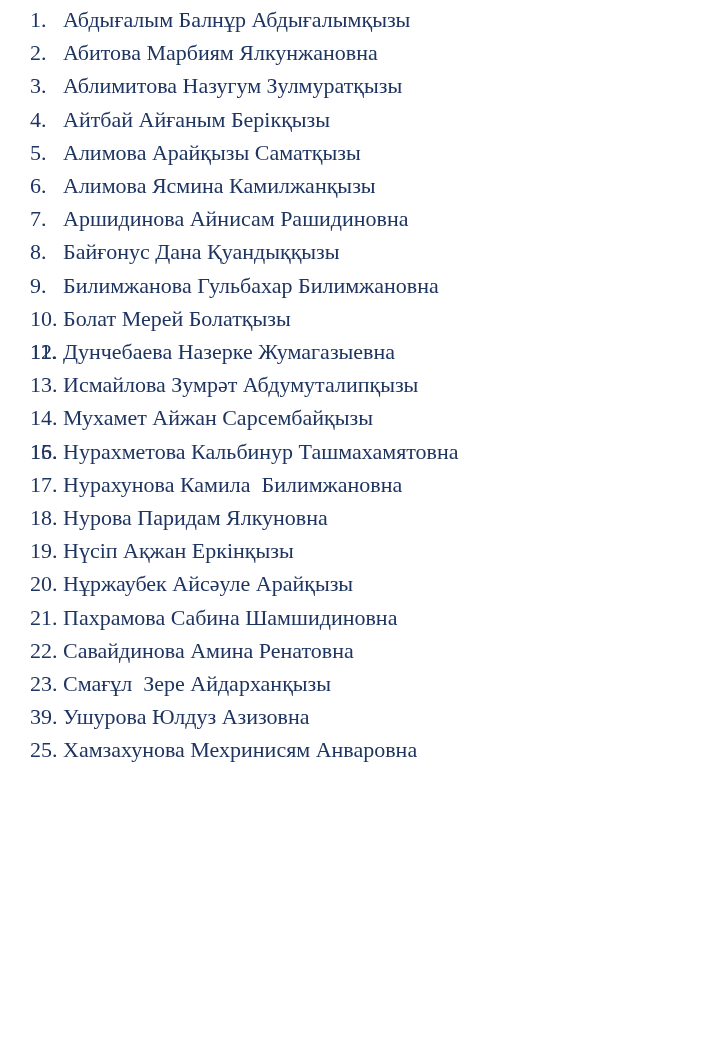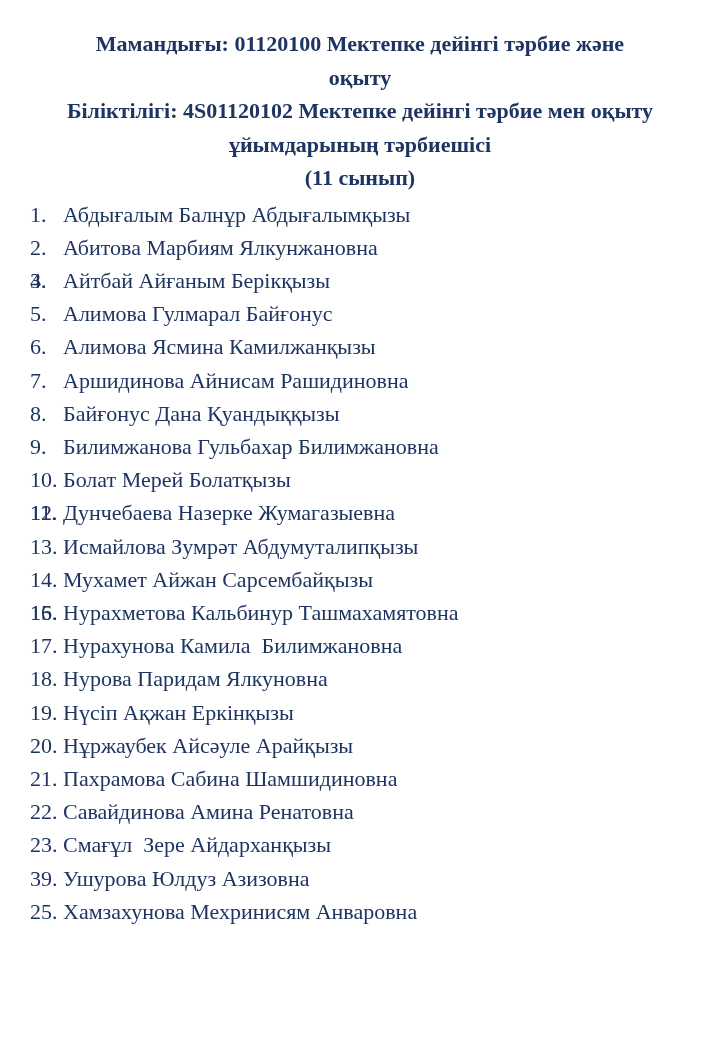--- a/index.html
+++ b/index.html
@@ -45,33 +45,26 @@
     top: 0;
   }
   .student-name {
     white-space: pre-wrap;
   }
 </style>
 </head>
 <body>
 
 <div class="page">
-  <div class="title-block" id="title-block">
-      <div class="title-line">Мамандығы: 01120100 Мектепке дейінгі тәрбие және</div>
-      <div class="title-line">оқыту</div>
-      <div class="title-line">Біліктілігі: 4S01120102 Мектепке дейінгі тәрбие мен оқыту</div>
-      <div class="title-line">ұйымдарының тәрбиешісі</div>
-      <div class="title-line">(11 сынып)</div>
-    </div>
   <ol class="student-list" id="student-list">
       <li class="student-row"><span class="student-number">1.</span><span class="student-name">Абдығалым Балнұр Абдығалымқызы</span></li>
       <li class="student-row"><span class="student-number">2.</span><span class="student-name">Абитова Марбиям Ялкунжановна</span></li>
-      <li class="student-row"><span class="student-number">3.</span></li>
+      <li class="student-row"><span class="student-number">3.</span><span class="student-name">Аблимитова Назугум Зулмуратқызы</span></li>
       <li class="student-row"><span class="student-number">4.</span><span class="student-name">Айтбай Айғаным Берікқызы</span></li>
-      <li class="student-row"><span class="student-number">5.</span><span class="student-name">Алимова Гулмарал Байғонус</span></li>
+      <li class="student-row"><span class="student-number">5.</span><span class="student-name">Алимова Арайқызы Саматқызы</span></li>
       <li class="student-row"><span class="student-number">6.</span><span class="student-name">Алимова Ясмина Камилжанқызы</span></li>
       <li class="student-row"><span class="student-number">7.</span><span class="student-name">Аршидинова Айнисам Рашидиновна</span></li>
       <li class="student-row"><span class="student-number">8.</span><span class="student-name">Байғонус Дана Қуандыққызы</span></li>
       <li class="student-row"><span class="student-number">9.</span><span class="student-name">Билимжанова Гульбахар Билимжановна</span></li>
       <li class="student-row"><span class="student-number">10.</span><span class="student-name">Болат Мерей Болатқызы</span></li>
       <li class="student-row"><span class="student-number">11.</span></li>
       <li class="student-row"><span class="student-number">12.</span><span class="student-name">Дунчебаева Назерке Жумагазыевна</span></li>
       <li class="student-row"><span class="student-number">13.</span><span class="student-name">Исмайлова Зумрәт Абдумуталипқызы</span></li>
       <li class="student-row"><span class="student-number">14.</span><span class="student-name">Мухамет Айжан Сарсембайқызы</span></li>
       <li class="student-row"><span class="student-number">15.</span></li>

